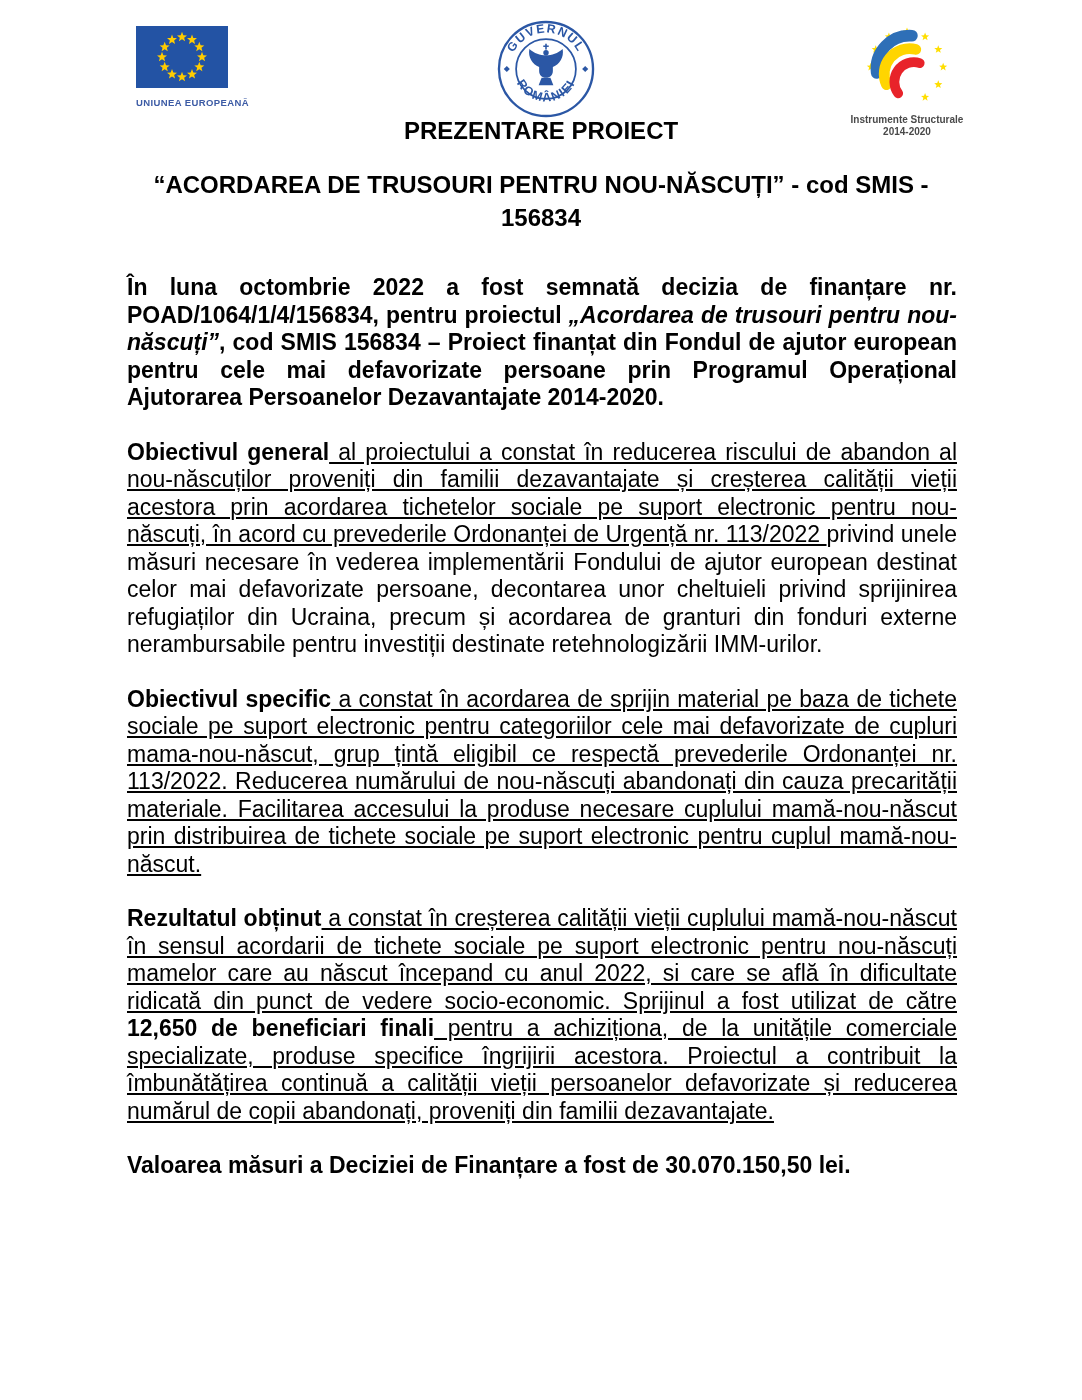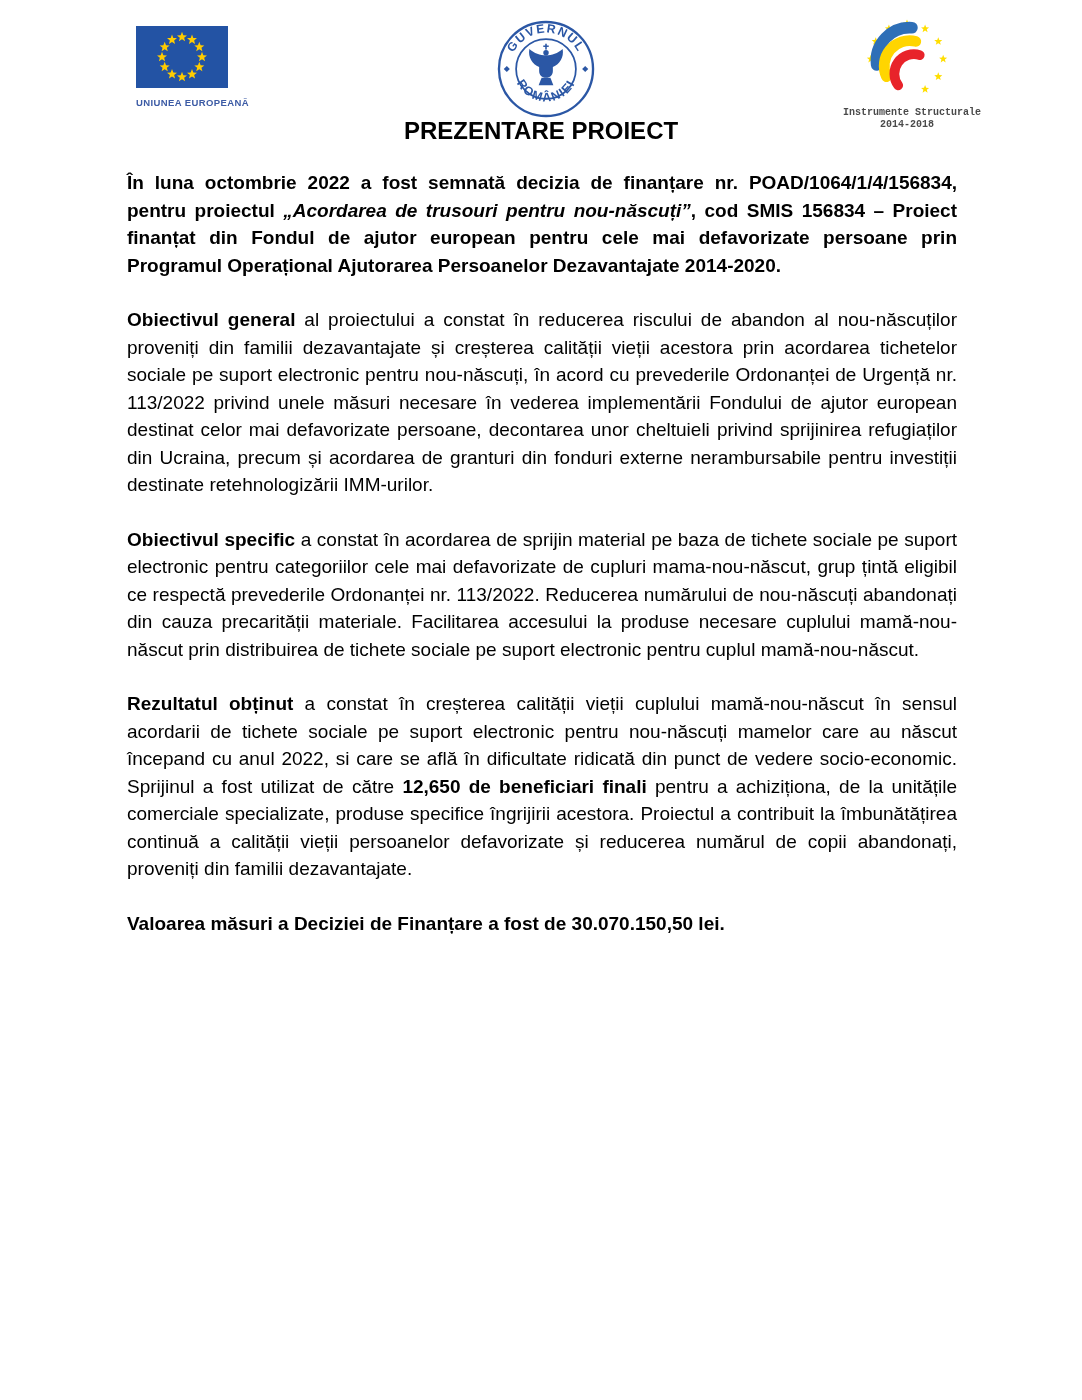--- a/index.html
+++ b/index.html
@@ -10,21 +10,21 @@
     background: #ffffff;
     font-family: "Liberation Sans", sans-serif;
     color: #000000;
     overflow: hidden;
   }
 
   
   .logo { position: absolute; text-align: center; }
   .eu-logo   { left: 136px; top: 26px;  width: 92px; }
   .gov-logo  { left: 497px; top: 20px;  width: 98px; }
-  .is-logo   { left: 843px; top: 16px;   width: 128px; font-family: Liberation Mono, monospace; }
+  .is-logo   { left: 843px; top: 24px;   width: 128px; }
 
   .eu-label {
     margin-top: 5px;
     font-size: 9.5px;
     font-weight: bold;
     letter-spacing: 0.4px;
     color: #3c5ba5;
     white-space: nowrap;
   }
   .is-label {
@@ -49,27 +49,27 @@
     width: 860px;
     text-align: center;
     font-size: 24px;
     line-height: 33px;
     font-weight: bold;
   }
 
   
   .body-text {
     width: 830px;
-    margin: 24px 0 0 127px;
-    font-size: 19px;
+    margin: 40px 0 0 127px;
+    font-size: 23px;
     line-height: 27.5px;
     text-align: justify;
   }
   .body-text p { margin: 0 0 27px 0; }
-  .run-r  { font-weight: normal; }
+  .run-r  { font-weight: normal; text-decoration: underline; }
   .run-b  { font-weight: bold; }
   .run-i  { }
   .run-bi { font-weight: bold; font-style: italic; }
 </style>
 </head>
 <body>
 
 <div class="page">
 
   <div class="logo eu-logo">
@@ -133,24 +133,25 @@
         <use href="#star" transform="translate(89,26) scale(0.62)"></use>
         <use href="#star" transform="translate(94,44) scale(0.62)"></use>
         <use href="#star" transform="translate(89,62) scale(0.62)"></use>
         <use href="#star" transform="translate(75.5,75) scale(0.62)"></use>
       </g>
       <path d="M62,12 A34,34 0 0 0 26,50" stroke="#2e6fb7" stroke-width="12" fill="none" stroke-linecap="round"></path>
       <path d="M66,26 A26,26 0 0 0 36,62" stroke="#ffd500" stroke-width="11" fill="none" stroke-linecap="round"></path>
       <path d="M70,40 A20,20 0 0 0 48,71" stroke="#e8232a" stroke-width="10" fill="none" stroke-linecap="round"></path>
     </svg>
     <div class="is-label">Instrumente Structurale</div>
-    <div class="is-label">2014-2018</div>
+    <div class="is-label">2014-2020</div>
   </div>
 
   <h1 class="doc-title">PREZENTARE PROIECT</h1>
+  <h2 class="doc-subtitle"><span>“ACORDAREA DE TRUSOURI PENTRU NOU-NĂSCUȚI” - cod SMIS -</span><br><span>156834</span></h2>
 
   <main class="body-text">
     <p><span class="run-b">În luna octombrie 2022 a fost semnată decizia de finanțare nr. POAD/1064/1/4/156834, pentru proiectul </span><span class="run-bi">„Acordarea de trusouri pentru nou-născuți”</span><span class="run-b">, cod SMIS 156834 – Proiect finanțat din Fondul de ajutor european pentru cele mai defavorizate persoane prin Programul Operațional Ajutorarea Persoanelor Dezavantajate 2014-2020.</span></p>
     <p><span class="run-b">Obiectivul general</span><span class="run-r"> al proiectului a constat în reducerea riscului de abandon al nou-născuților proveniți din familii dezavantajate și creșterea calității vieții acestora prin acordarea tichetelor sociale pe suport electronic pentru nou-născuți, în acord cu prevederile Ordonanței de Urgență nr. 113/2022 </span><span class="run-i">privind unele măsuri necesare în vederea implementării Fondului de ajutor european destinat celor mai defavorizate persoane, decontarea unor cheltuieli privind sprijinirea refugiaților din Ucraina, precum și acordarea de granturi din fonduri externe nerambursabile pentru investiții destinate retehnologizării IMM-urilor.</span></p>
     <p><span class="run-b">Obiectivul specific</span><span class="run-r"> a constat în acordarea de sprijin material pe baza de tichete sociale pe suport electronic pentru categoriilor cele mai defavorizate de cupluri mama-nou-născut, grup țintă eligibil ce respectă prevederile Ordonanței nr. 113/2022. Reducerea numărului de nou-născuți abandonați din cauza precarității materiale. Facilitarea accesului la produse necesare cuplului mamă-nou-născut prin distribuirea de tichete sociale pe suport electronic pentru cuplul mamă-nou-născut.</span></p>
     <p><span class="run-b">Rezultatul obținut</span><span class="run-r"> a constat în creșterea calității vieții cuplului mamă-nou-născut în sensul acordarii de tichete sociale pe suport electronic pentru nou-născuți mamelor care au născut începand cu anul 2022, si care se află în dificultate ridicată din punct de vedere socio-economic. Sprijinul a fost utilizat de către </span><span class="run-b">12,650 de beneficiari finali</span><span class="run-r"> pentru a achiziționa, de la unitățile comerciale specializate, produse specifice îngrijirii acestora. Proiectul a contribuit la îmbunătățirea continuă a calității vieții persoanelor defavorizate și reducerea numărul de copii abandonați, proveniți din familii dezavantajate.</span></p>
     <p><span class="run-b">Valoarea măsuri a Deciziei de Finanțare a fost de 30.070.150,50 lei.</span></p>
   </main>
 
 </div>

